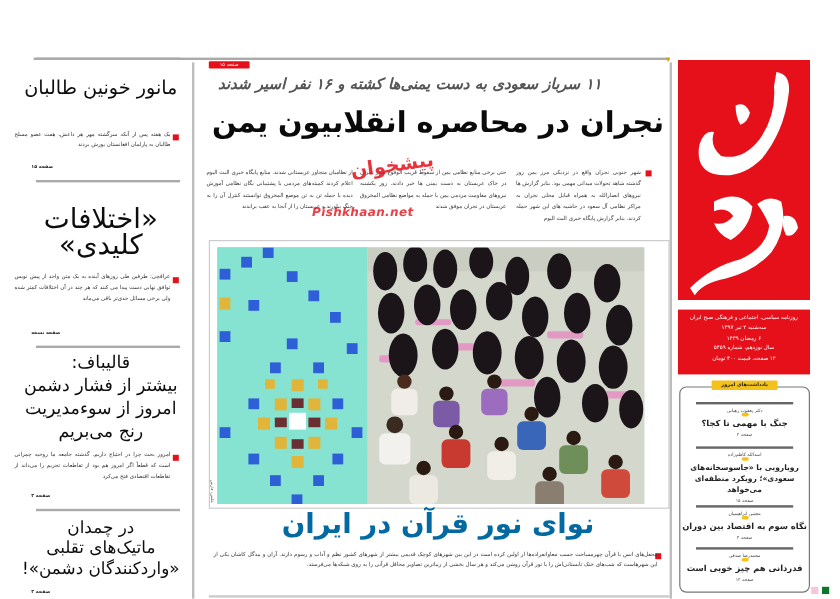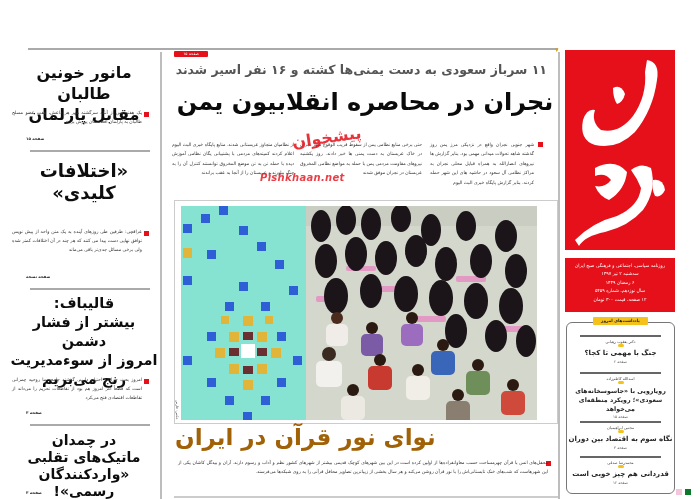--- a/index.html
+++ b/index.html
@@ -21,41 +21,41 @@
   .note .headline { font-size: 7px; font-weight: bold; color: #222; margin-top: 2px; line-height: 9px; }
   .note .page { font-size: 3.8px; color: #555; margin-top: 1px; }
   .swatch { position: absolute; top: 489px; width: 6px; height: 6px; }
 
   
   .vline { position: absolute; background: #bdbdbd; width: 1.5px; }
   .hline { position: absolute; background: #aaa; height: 1.5px; }
 
   
   .red-tag { position: absolute; left: 174px; top: 51px; width: 34px; height: 6px; background: #e5101a; color: #fff; font-size: 4px; line-height: 6px; text-align: center; border-radius: 1px; }
-  .supertitle { position: absolute; left: 192px; top: 62px; width: 355px; text-align: center; font-size: 12.5px; color: #555; font-weight: bold; white-space: nowrap; }
+  .supertitle { position: absolute; left: 164px; top: 62px; width: 355px; text-align: center; font-size: 12.5px; color: #555; font-weight: bold; white-space: nowrap; font-style: italic; }
   .lead-title { position: absolute; left: 175px; top: 82px; width: 380px; text-align: center; font-size: 24px; font-weight: bold; color: #0a0a0a; white-space: nowrap; letter-spacing: -1px; line-height: 40px; }
   .lead-body { position: absolute; top: 140px; font-size: 4.6px; line-height: 9.4px; color: #333; text-align: justify; }
   .red-bullet { position: absolute; width: 5px; height: 5px; background: #e5101a; }
 
   .watermark { position: absolute; left: 260px; top: 128px; width: 100px; height: 60px; pointer-events: none; }
   .watermark .wm-fa { position: absolute; left: 32px; top: 0; color: #e5101a; font-size: 16px; font-weight: bold; transform: rotate(-8deg); opacity: .85; }
   .watermark .wm-en { position: absolute; left: 0; top: 44px; color: #e5101a; font-size: 10px; font-weight: bold; font-style: italic; direction: ltr; opacity: .8; letter-spacing: .3px; }
 
   
   .photo-frame { position: absolute; left: 174px; top: 200px; width: 384px; height: 224px; border: 1px solid #ccc; }
   .photo { position: absolute; left: 181px; top: 206px; width: 356px; height: 214px; overflow: hidden; background: #cfe3c7; }
   .photo .mosaic { position: absolute; left: 0; top: 0; width: 125px; height: 214px; background: #7fe0cf; overflow: hidden; }
   .photo .crowd { position: absolute; left: 125px; top: 0; width: 231px; height: 214px; background: linear-gradient(180deg,#d9dcd0 0%,#cfc9c8 30%,#c8d4c6 60%,#b8cfb8 100%); overflow: hidden; }
   .photo-credit { position: absolute; left: 175px; top: 400px; font-size: 3.5px; color: #555; writing-mode: vertical-rl; }
 
-  .photo-caption-title { position: absolute; left: 175px; top: 424px; width: 380px; text-align: left; font-size: 23px; font-weight: bold; color: #a16207; white-space: nowrap; letter-spacing: -0.5px; }
+  .photo-caption-title { position: absolute; left: 175px; top: 424px; width: 380px; text-align: center; font-size: 23px; font-weight: bold; color: #0369a1; white-space: nowrap; letter-spacing: -0.5px; }
   .photo-caption-body { position: absolute; left: 178px; top: 458px; width: 370px; font-size: 4.6px; line-height: 9px; color: #333; text-align: justify; }
 
   
-  .side-title { position: absolute; left: 10px; width: 148px; text-align: center; font-weight: bold; color: #0d0d0d; letter-spacing: -0.5px; }
+  .side-title { position: absolute; left: 10px; width: 148px; text-align: center; font-weight: normal; color: #0d0d0d; letter-spacing: -0.5px; }
   .side-body { position: absolute; left: 12px; width: 140px; font-size: 4.6px; line-height: 9px; color: #333; text-align: justify; }
   .side-page { position: absolute; left: 26px; font-size: 4px; color: #222; font-weight: bold; }
 
   .corner-mark { position: absolute; color: #d4a017; font-size: 7px; }
 </style>
 </head>
 <body>
 
 <div class="hline" style="left:28px; top:48px; width:530px;"></div>
 <div class="corner-mark" style="left:555px; top:46px;">▾</div>
@@ -247,28 +247,27 @@
 
 <div class="photo-caption-title">نوای نور قرآن در ایران</div>
 <div class="red-bullet" style="left:546px; top:461px;"></div>
 <div class="photo-caption-body">محفل‌های انس با قرآن چهرمساحت حسب معاوانفراده‌ها از اولین کرده است در این بین شهرهای کوچک قدیمی بیشتر از شهرهای کشور نظم و آداب و رسوم دارند. آران و بیدگل کاشان یکی از این شهرهاست که شب‌های خنک تابستانی‌اش را با نور قرآن روشن می‌کند و هر سال بخشی از زیباترین تصاویر محافل قرآنی را به روی شبکه‌ها می‌فرستد.</div>
 <div class="hline" style="left:174px; top:496px; width:384px; background:#ccc;"></div>
 
 <div class="hline" style="left:30px; top:48px; width:120px;"></div>
 
 <div class="side-title" style="top:62px; font-size:16px; line-height:21px;">
   <div>مانور خونین طالبان</div>
-  <div>مقابل پارلمان</div>
 </div>
 <div class="red-bullet" style="left:144px; top:112px;"></div>
 <div class="side-body" style="top:108px; width:130px;">یک هفته پس از آنکه سرگشته مهر هر داعش، هفت عضو مسلح طالبان به پارلمان افغانستان یورش بردند</div>
 <div class="side-page" style="top:136px;">صفحه ۱۵</div>
 <div class="hline" style="left:30px; top:150px; width:120px;"></div>
 
-<div class="side-title" style="top:160px; font-size:18px; line-height:22px;">
+<div class="side-title" style="top:172px; font-size:23px; line-height:22px;">
   <div>«اختلافات کلیدی»</div>
 </div>
 <div class="red-bullet" style="left:144px; top:231px;"></div>
 <div class="side-body" style="top:227px; width:130px;">عراقچی: طرفین طی روزهای آینده به یک متن واحد از پیش نویس توافق نهایی دست پیدا می کنند که هر چند در آن اختلافات کمتر شده ولی برخی مسائل جدی‌تر باقی می‌ماند</div>
 <div class="side-page" style="top:274px;">صفحه نسخه</div>
 <div class="hline" style="left:30px; top:288px; width:120px;"></div>
 
 <div class="side-title" style="top:294px; font-size:14.5px; line-height:19px;">
   <div>قالیباف:</div>
   <div>بیشتر از فشار دشمن</div>
@@ -276,15 +275,15 @@
   <div>رنج می‌بریم</div>
 </div>
 <div class="red-bullet" style="left:144px; top:379px;"></div>
 <div class="side-body" style="top:375px; width:130px;">امروز بحث چرا در احتیاج داریم. گذشته جامعه ما روحیه چمرانی است که قطعاً اگر امروز هم بود از تقاطعات تحریم را می‌داند از تقاطعات اقتصادی فتح می‌کرد</div>
 <div class="side-page" style="top:410px;">صفحه ۳</div>
 <div class="hline" style="left:30px; top:424px; width:120px;"></div>
 
 <div class="side-title" style="top:432px; font-size:14px; line-height:17px;">
   <div>در چمدان</div>
   <div>ماتیک‌های تقلبی</div>
-  <div>«واردکنندگان رسمی»!</div>
+  <div>«واردکنندگان دشمن»!</div>
 </div>
 <div class="side-page" style="top:490px;">صفحه ۳</div>
 
 </body></html>

